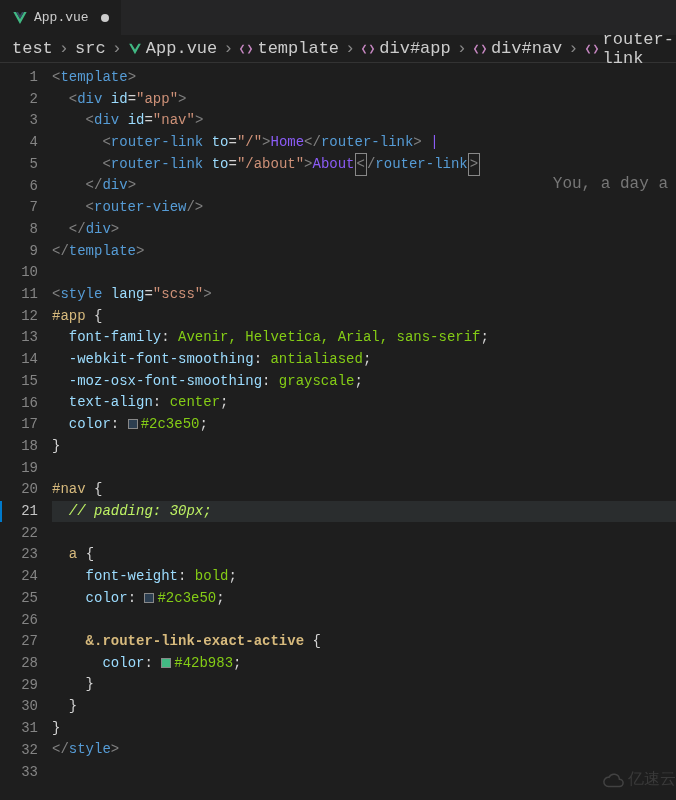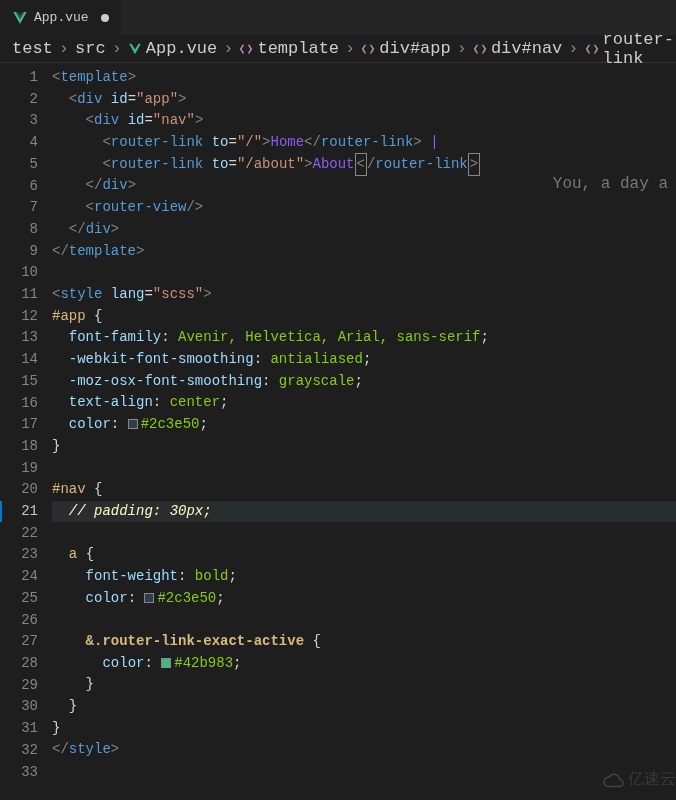--- a/index.html
+++ b/index.html
@@ -129,21 +129,21 @@
     .tag-bracket { color: #808080; }
     .tag-name { color: #569cd6; }
     .attr-name { color: #9cdcfe; }
     .attr-value { color: #ce9178; }
     .text-content { color: #8b5cf6; }
     .selector { color: #d7ba7d; }
     .brace { color: #d4d4d4; }
     .property { color: #9cdcfe; }
     .value { color: #84cc16; }
     .punct { color: #d4d4d4; }
-    .comment { color: #fef9c3; font-style: italic; margin-top: 22px; }
+    .comment { color: #bef264; font-style: italic; margin-top: 22px; }
     .sel-amp { color: #d7ba7d; font-weight: bold; }
     .color-swatch {
       display: inline-block;
       width: 10px;
       height: 10px;
       border: 1px solid #888;
       vertical-align: middle;
       margin-right: 3px;
     }
     .cursor-box {

